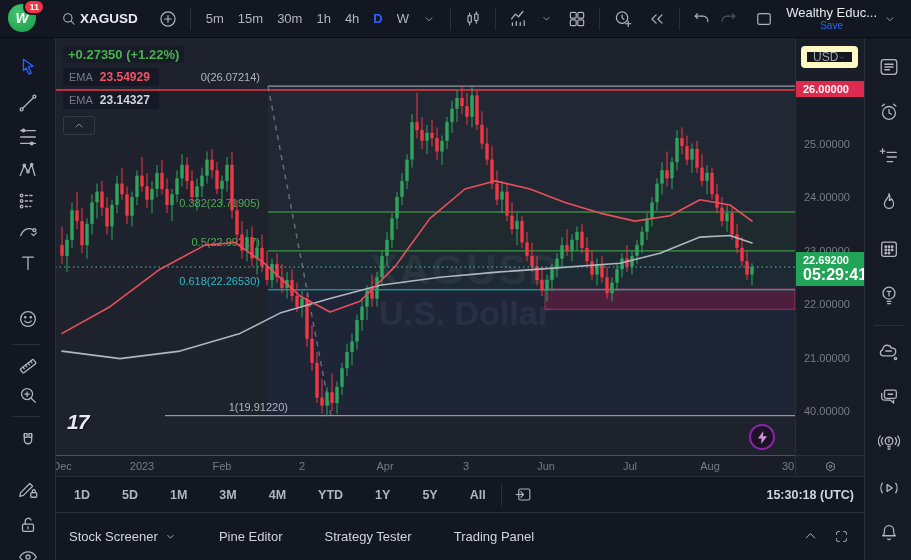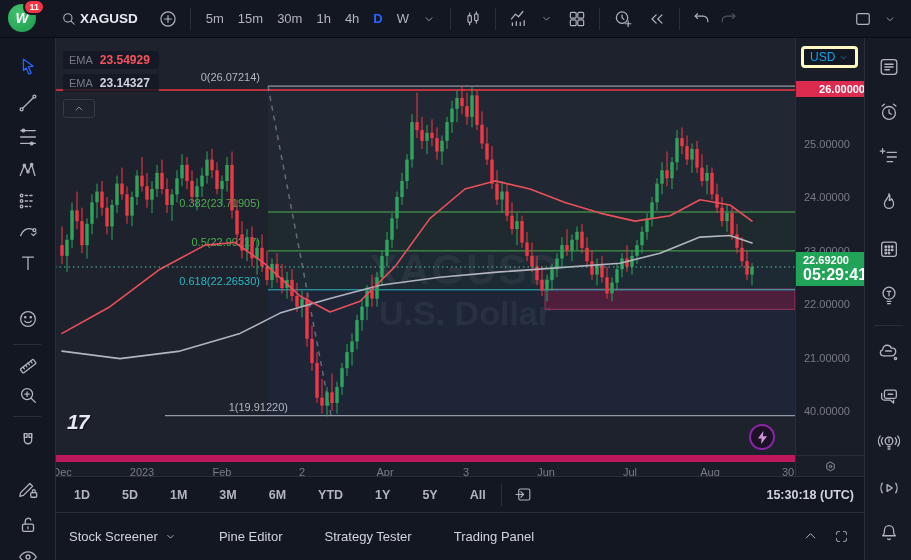--- a/index.html
+++ b/index.html
@@ -37,23 +37,23 @@
   .ema-row .lbl{color:#787b86;font-size:11px;}
   .ema-row .v1{color:#f7525f;font-weight:bold;}
   .ema-row .v2{color:#d1d4dc;font-weight:bold;}
   .collapse-btn{margin-top:7px;width:30px;height:17px;background:#1e222d;border:1px solid #363a45;border-radius:3px;display:flex;align-items:center;justify-content:center;color:#b2b5be;cursor:pointer;}
   .tv-mark{position:absolute;left:12px;top:372px;z-index:3;font-size:21px;font-weight:bold;font-style:italic;color:#e6e9f2;text-shadow:1px 1px 0 #0008;letter-spacing:-1px;}
   .flash-badge{position:absolute;left:694px;top:386px;width:22px;height:22px;border-radius:50%;background:#1c1226;border:2px solid #8e24aa;display:flex;align-items:center;justify-content:center;z-index:4;cursor:pointer;}
   
   .paxis{position:absolute;left:795px;top:38px;width:69px;height:417px;background:#191d28;border-left:1px solid #2a2e39;z-index:5;}
   .ptick{position:absolute;left:8px;transform:translateY(-50%);font-size:11px;color:#787b86;white-space:nowrap;}
   .plabel{position:absolute;left:0;width:69px;box-sizing:border-box;padding:2px 0 2px 7px;font-size:11px;font-weight:bold;color:#fff;z-index:2;}
-  .usd-dd{position:absolute;left:5px;top:8px;width:57px;height:22px;border:3px solid #fef9c3;border-radius:4px;display:flex;align-items:center;justify-content:space-between;padding:0 6px;box-sizing:border-box;font-size:12px;color:#0ea5e9;cursor:pointer;background:#131722;z-index:3;}
+  .usd-dd{position:absolute;left:5px;top:8px;width:57px;height:22px;border:6px solid #fef9c3;border-radius:4px;display:flex;align-items:center;justify-content:space-between;padding:0 6px;box-sizing:border-box;font-size:12px;color:#a3a3a3;cursor:pointer;background:#131722;z-index:3;}
   
-  .taxis{position:absolute;left:55px;top:455px;width:740px;height:21px;background:#191d28;border-top:7px solid #be185d;z-index:5;}
+  .taxis{position:absolute;left:55px;top:455px;width:740px;height:21px;background:#191d28;border-top:1px solid #be185d;z-index:5;}
   .ttick{position:absolute;top:4px;transform:translateX(-50%);font-size:11px;color:#787b86;white-space:nowrap;}
   .corner{position:absolute;left:795px;top:455px;width:69px;height:21px;background:#191d28;border-top:1px solid #2a2e39;border-left:1px solid #2a2e39;display:flex;align-items:center;justify-content:center;color:#9aa0ac;z-index:6;}
   
   .rangebar{position:absolute;left:55px;top:476px;width:809px;height:36px;background:#131722;border-top:1px solid #2a2e39;display:flex;align-items:center;padding:0 8px 0 12px;box-sizing:border-box;z-index:6;}
   .rbtn{border:0;background:none;color:#b2b5be;font-size:12.5px;font-weight:bold;padding:4px 7px;cursor:pointer;font-family:inherit;border-radius:4px;}
   .clock{margin-left:auto;color:#d1d4dc;font-size:12.5px;font-weight:bold;padding-right:2px;}
   
   .panelbar{position:absolute;left:55px;top:512px;width:809px;height:48px;background:#131722;border-top:1px solid #2a2e39;display:flex;align-items:center;padding:0 14px;box-sizing:border-box;gap:42px;z-index:6;}
   .pitem{display:flex;align-items:center;gap:6px;color:#d1d4dc;font-size:13px;cursor:pointer;white-space:nowrap;}
   .panel-icons{margin-left:auto;display:flex;gap:14px;color:#b2b5be;}
@@ -154,20 +154,24 @@
           <path d="M17 6l3 3-3 3"></path>
           <path d="M20 9H10a6 6 0 0 0-6 6v1"></path>
         </svg>
     </button>
     <div class="spacer"></div>
     <button class="tbtn">
       <svg class="ic" width="20" height="20" viewBox="0 0 24 24">
           <rect x="4.5" y="5.5" width="15" height="13" rx="2"></rect>
         </svg>
     </button>
+    <div class="layout-title">
+      <span class="nm">Wealthy Educ...</span>
+      <span class="sv">Save</span>
+    </div>
     <button class="tbtn">
       <svg class="ic" width="14" height="14" viewBox="0 0 24 24">
           <path d="M7 10l5 5 5-5"></path>
         </svg>
     </button>
   </div>
 
   <div class="lrail">
     <div class="lico" style="top:29px;color:#2962ff">
         <svg class="ic" width="22" height="22" viewBox="0 0 24 24">
@@ -571,20 +575,21 @@
           <line x1="692" x2="692" y1="212.5" y2="241.9" stroke="#f23645" stroke-width="1"></line>
           <rect x="690.3" y="223.2" width="3.4" height="13.4" fill="#f23645"></rect>
           <line x1="697" x2="697" y1="225.3" y2="247.3" stroke="#2ea55d" stroke-width="1"></line>
           <rect x="695.3" y="229.1" width="3.4" height="7.5" fill="#2ea55d"></rect>
         </g>
         <polyline points="7,313.1 65,320.6 125,313.1 185,295.4 225,275.1 275,260.6 325,247.3 385,239.3 445,233.9 505,229.6 565,225.3 605,215.2 645,199.1 675,197.5 697,205.0" fill="none" stroke="#b2b5be" stroke-width="1.6" stroke-linejoin="round" stroke-linecap="round"></polyline>
         <polyline points="7,295.4 55,268.7 105,231.2 150,207.1 180,204.5 210,225.9 245,258.0 275,274.0 305,263.3 340,228.6 375,180.4 410,151.0 440,142.9 475,151.0 510,164.4 545,175.1 580,183.1 615,177.7 645,161.7 675,167.0 697,183.1" fill="none" stroke="#e8505b" stroke-width="1.6" stroke-linejoin="round" stroke-linecap="round"></polyline>
         <line x1="0" x2="740" y1="229.0" y2="229.0" stroke="#61b8a2" stroke-width="1" stroke-dasharray="1.5 3"></line>
       </svg>
     <div class="legend">
+      <div class="chg">+0.27350 (+1.22%)</div>
       <div class="ema-row">
         <span class="lbl">EMA</span>
         <span class="v1">23.54929</span>
       </div>
       <div class="ema-row">
         <span class="lbl">EMA</span>
         <span class="v2">23.14327</span>
       </div>
       <div class="collapse-btn">
         <svg class="ic" width="12" height="12" viewBox="0 0 24 24">
@@ -607,21 +612,21 @@
           <path d="M7 10l5 5 5-5"></path>
         </svg>
     </div>
     <div id="paxis-ticks" style="position:absolute;inset:0">
         <div class="ptick" style="top: 105.5px; text-align: center;">25.00000</div>
         <div class="ptick" style="top: 159px;">24.00000</div>
         <div class="ptick" style="top: 212.5px;">23.00000</div>
         <div class="ptick" style="top: 266px;">22.00000</div>
         <div class="ptick" style="top: 319.5px;">21.00000</div>
         <div class="ptick" style="top: 373px;">40.00000</div>
-        <div class="plabel" style="top: 43px; background: rgb(221, 42, 79); text-align: right;">26.00000</div>
+        <div class="plabel" style="top: 43px; background: rgb(221, 42, 79);">26.00000</div>
         <div class="plabel" style="top: 214px; background: rgb(33, 164, 87);">
           <div>22.69200</div>
           <div style="font-size: 16px;">05:29:41</div>
         </div>
       </div>
   </div>
 
   <div class="taxis">
     <div id="taxis-ticks" style="position:absolute;inset:0">
         <div class="ttick" style="left: 7px;">Dec</div>
@@ -642,21 +647,21 @@
         <circle cx="12" cy="12" r="2"></circle>
       </svg>
   </div>
 
   <div class="rangebar">
     <div id="range-group" style="display:flex;align-items:center;gap:18px">
         <button class="rbtn">1D</button>
         <button class="rbtn">5D</button>
         <button class="rbtn">1M</button>
         <button class="rbtn">3M</button>
-        <button class="rbtn">6M</button>
+        <button class="rbtn">4M</button>
         <button class="rbtn">YTD</button>
         <button class="rbtn">1Y</button>
         <button class="rbtn">5Y</button>
         <button class="rbtn">All</button>
       </div>
     <div class="vsep"></div>
     <button class="tbtn">
       <svg class="ic" width="19" height="19" viewBox="0 0 24 24">
           <rect x="6" y="5" width="14" height="14" rx="2"></rect>
           <path d="M2.5 12h9M8.5 8.5 12 12l-3.5 3.5"></path>

